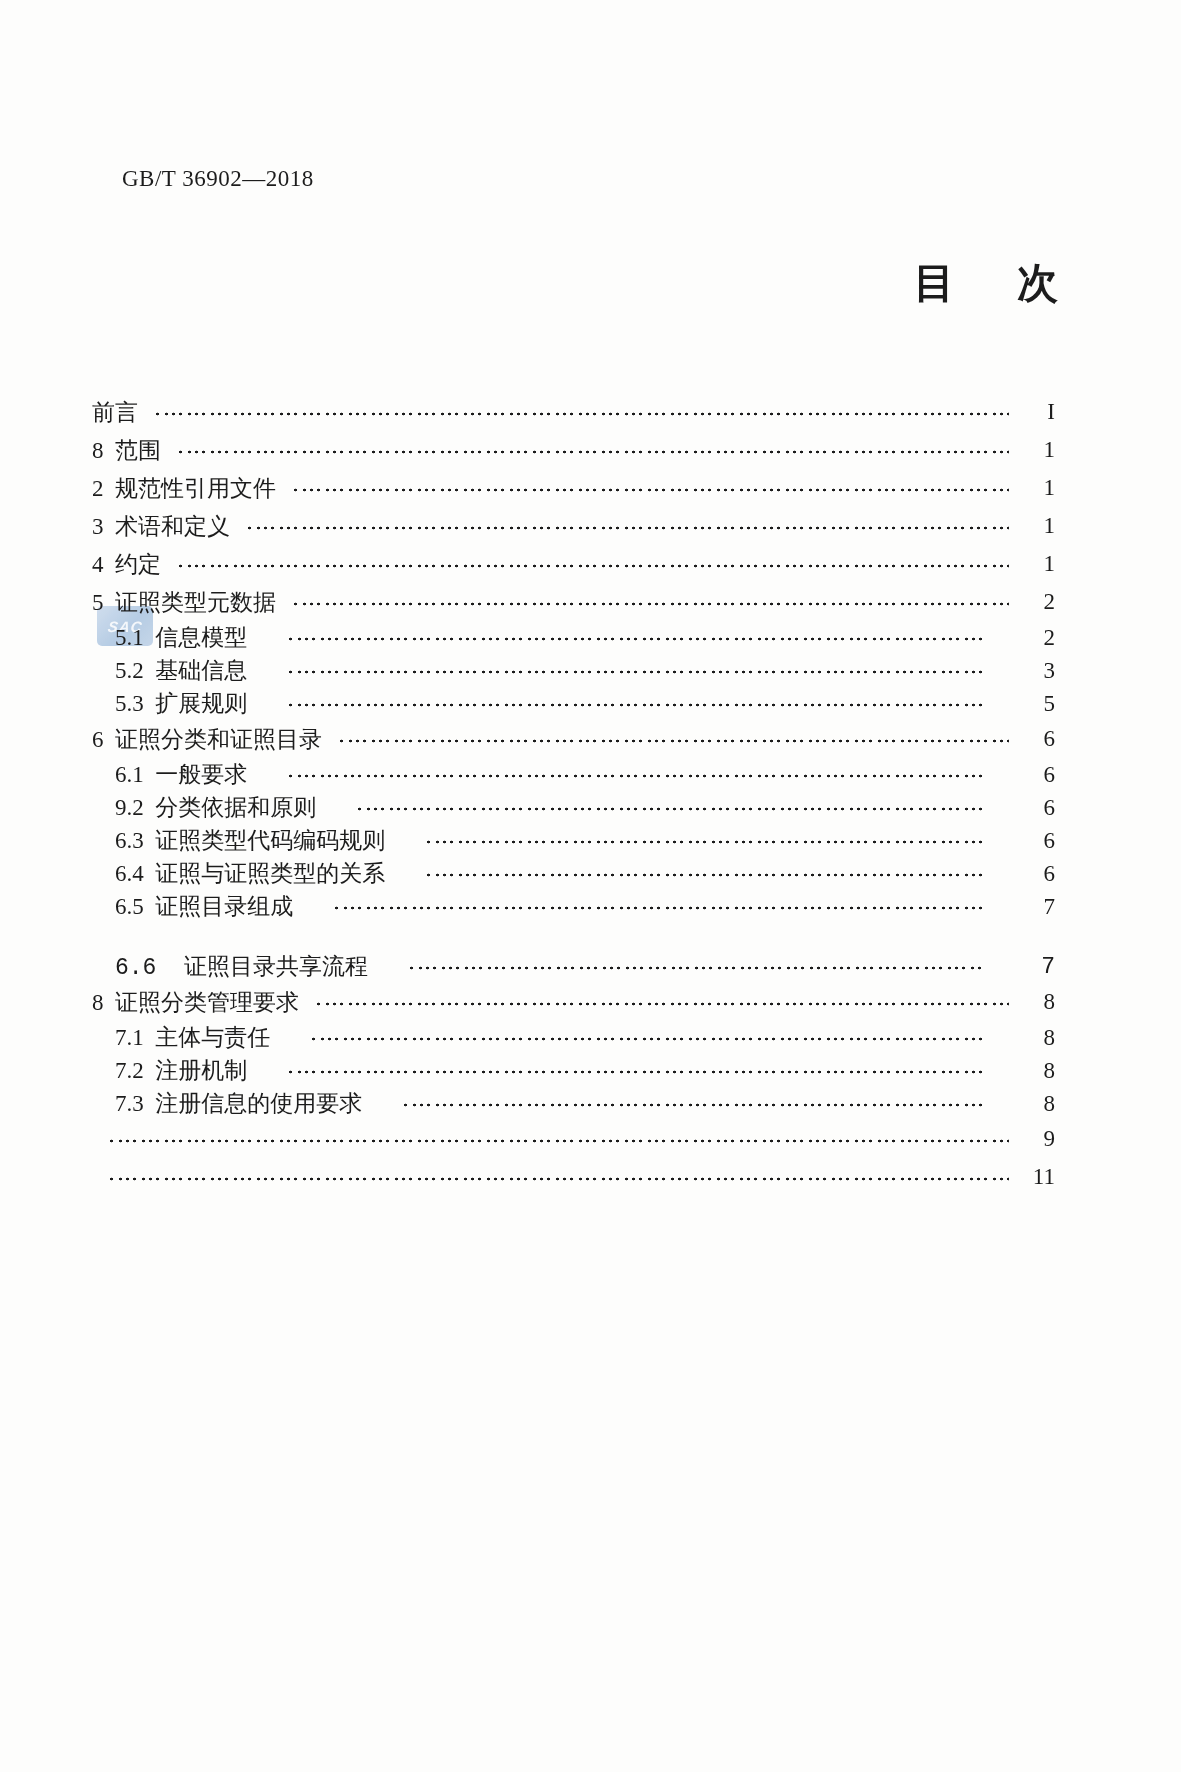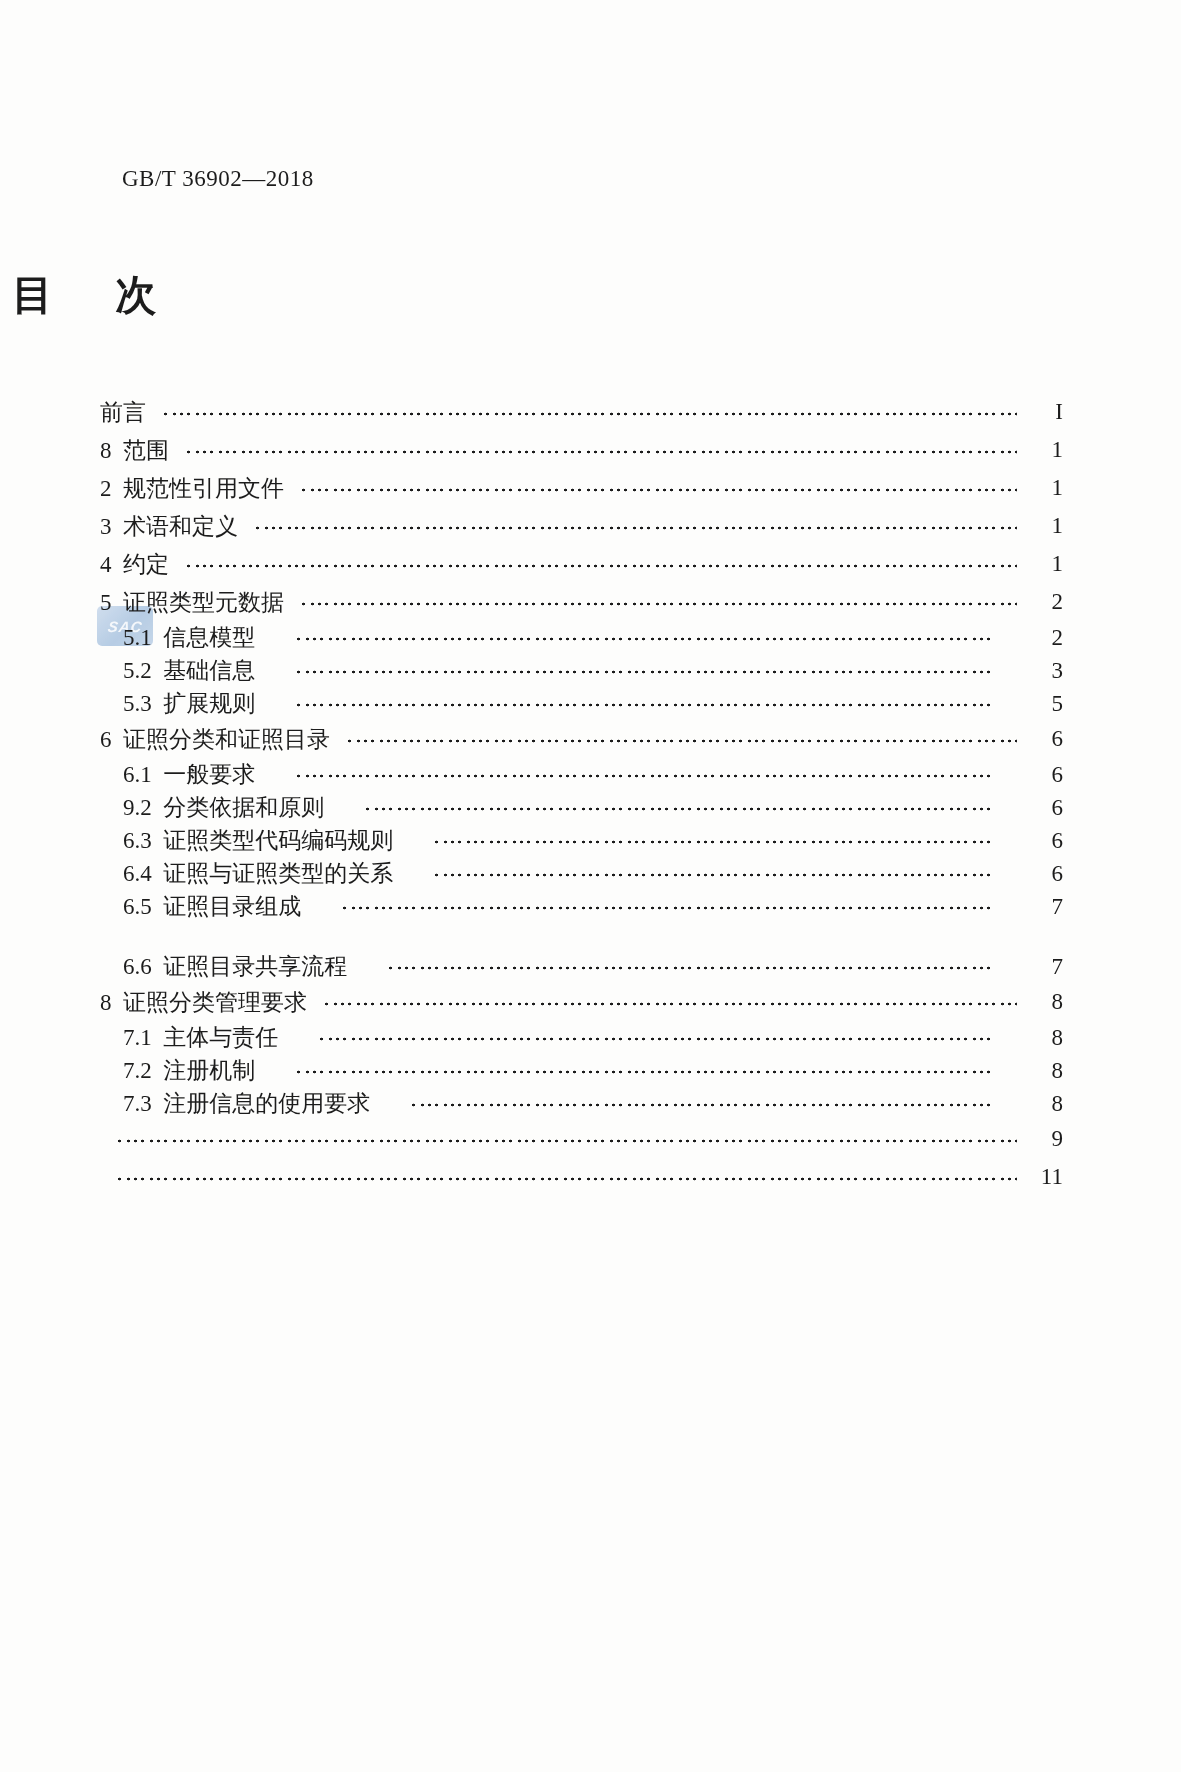--- a/index.html
+++ b/index.html
@@ -24,22 +24,22 @@
     font-size: 23px;
     font-weight: normal;
     letter-spacing: 0.5px;
     white-space: pre;
   }
   .toc-title {
     position: absolute;
     top: 256px;
     left: 0;
     width: 1058px;
-    margin: 12px;
-    text-align: left;
+    margin: 0;
+    text-align: right;
     font-size: 41px;
     font-weight: bold;
     word-spacing: 52px;
     white-space: pre;
   }
   .watermark {
     position: absolute;
     left: 97px;
     top: 606px;
     width: 56px;
@@ -56,33 +56,33 @@
     font-family: "Liberation Sans", sans-serif;
     font-style: italic;
     font-weight: bold;
     font-size: 15px;
     color: rgba(255, 255, 255, 0.85);
     transform: skewX(-8deg);
     letter-spacing: 1px;
   }
   .toc {
     position: absolute;
-    left: 100px;
+    left: 92px;
     top: 393px;
     width: 963px;
     z-index: 1;
   }
   .toc-row {
     display: flex;
     align-items: center;
     font-size: 23px;
   }
   .toc-row.lvl0 { height: 38px; padding-left: 0; }
   .toc-row.lvl1 { height: 33px; padding-left: 23px; gap: 24px; }
-  .toc-row.gap-before { margin-top: 27px; }
+  .toc-row.gap-before { margin-top: 27px; font-family: Liberation Mono, monospace; }
   .toc-text {
     white-space: pre;
     flex: 0 0 auto;
   }
   .leader {
     flex: 1 1 auto;
     height: 14px;
     margin: 3px 10px 0 15px;
     background-image:
       radial-gradient(circle, #1c1c1c 1.25px, rgba(0,0,0,0) 1.6px),

